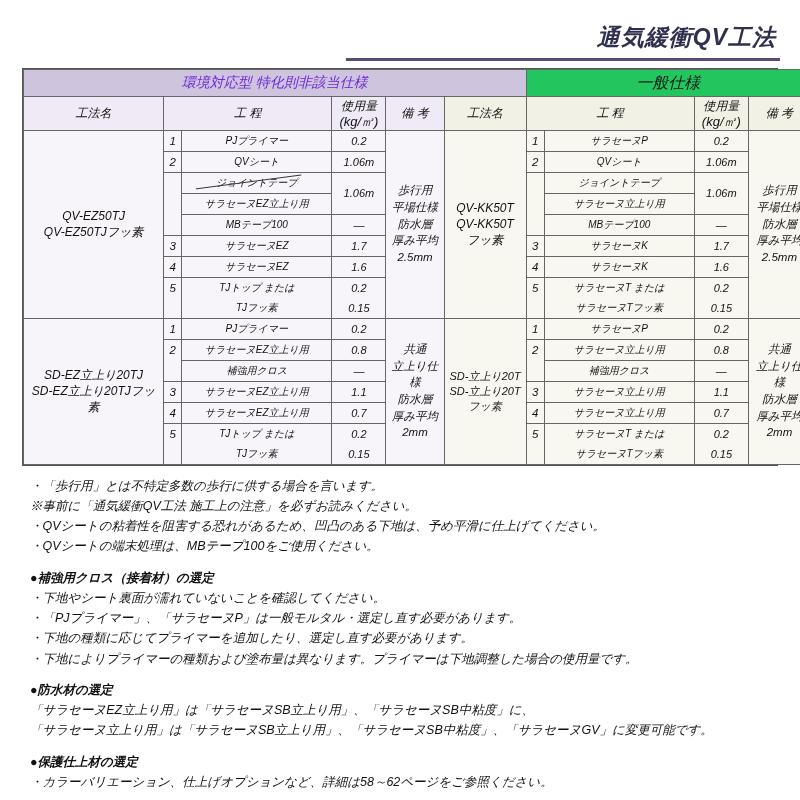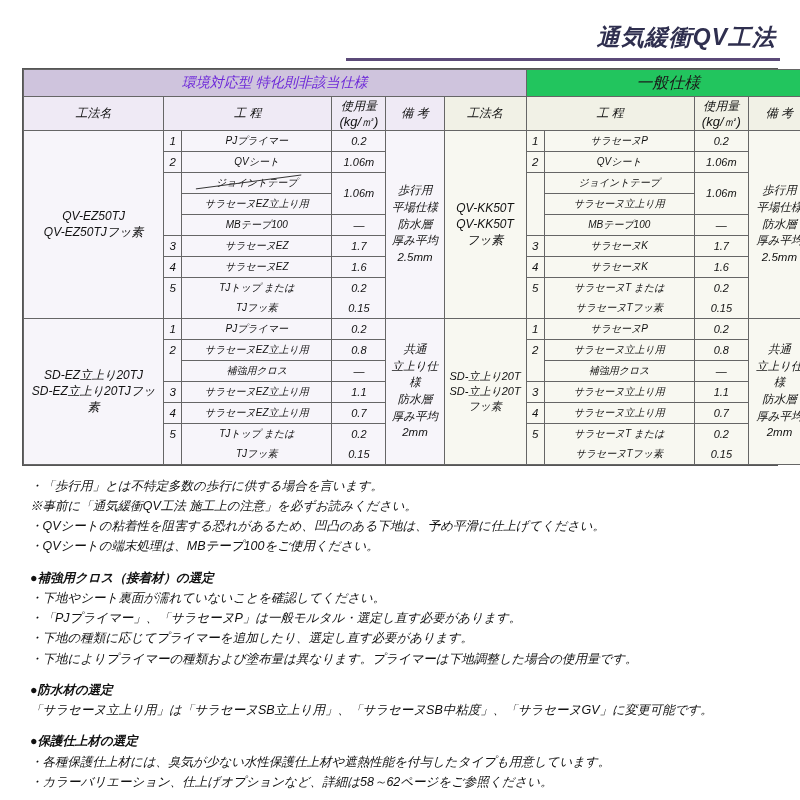--- a/index.html
+++ b/index.html
@@ -413,22 +413,22 @@
 
     <div class="gap"></div>
     <p class="head">●補強用クロス（接着材）の選定</p>
     <p>・下地やシート裏面が濡れていないことを確認してください。</p>
     <p>・「PJプライマー」、「サラセーヌP」は一般モルタル・選定し直す必要があります。</p>
     <p>・下地の種類に応じてプライマーを追加したり、選定し直す必要があります。</p>
     <p>・下地によりプライマーの種類および塗布量は異なります。プライマーは下地調整した場合の使用量です。</p>
 
     <div class="gap"></div>
     <p class="head">●防水材の選定</p>
+    <p>「サラセーヌEZ立上り用」は「サラセーヌSB立上り用」、「サラセーヌSB中粘度」に、</p>
     <p>「サラセーヌ立上り用」は「サラセーヌSB立上り用」、「サラセーヌSB中粘度」、「サラセーヌGV」に変更可能です。</p>
 
     <div class="gap"></div>
     <p class="head">●保護仕上材の選定</p>
-    <p>・各種保護仕上材には、臭気が少ない水性保護仕上材や遮熱性能を付与したタイプも用意しています。</p>
     <p>・カラーバリエーション、仕上げオプションなど、詳細は58～62ページをご参照ください。</p>
 
   </div>
 
 </div>
 
 </body></html>

